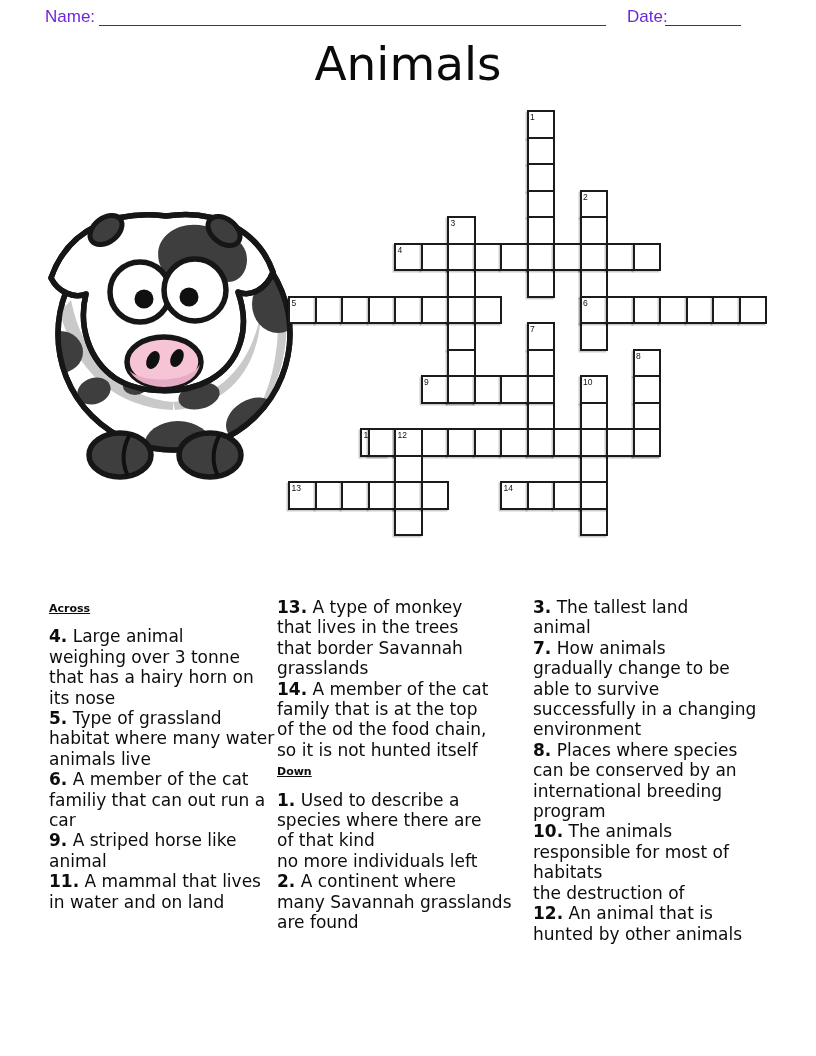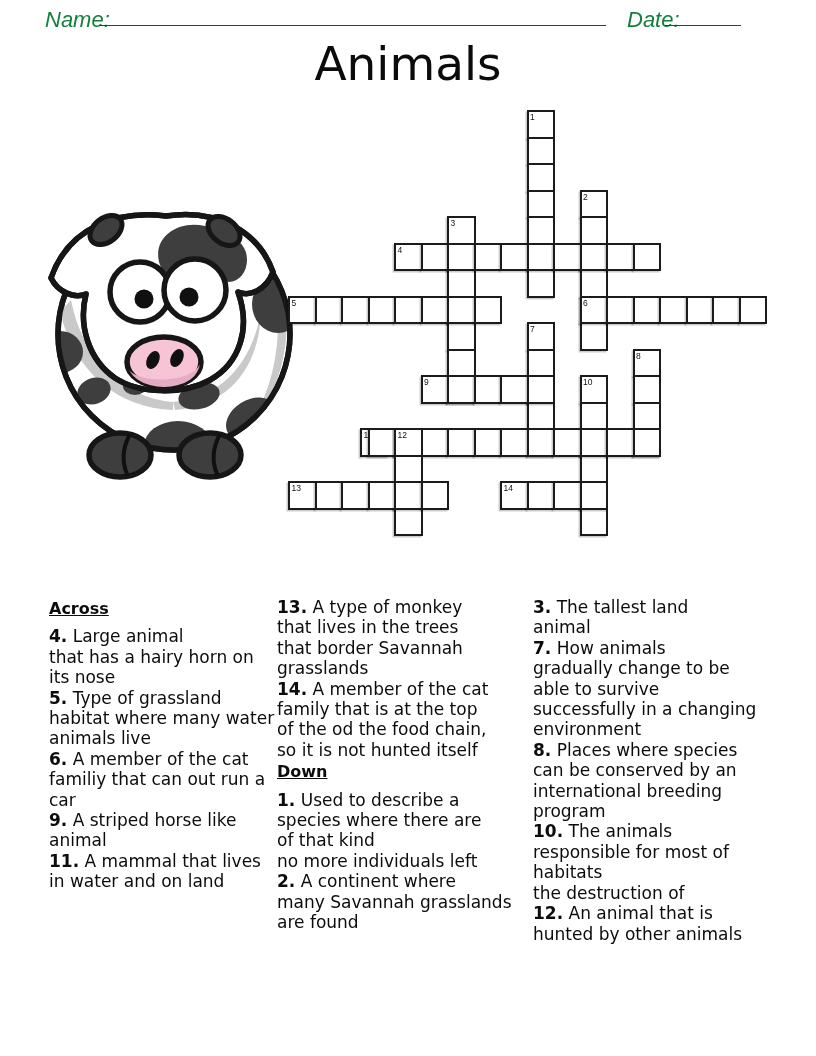--- a/index.html
+++ b/index.html
@@ -2,21 +2,21 @@
 <html><head>
 <meta charset="utf-8">
 <style>
   html,body{margin:0;padding:0;}
   body{
     width:816px;height:1056px;background:#ffffff;position:relative;
     font-family:"Liberation Sans",sans-serif;color:#000;overflow:hidden;
   }
   .abs{position:absolute;}
   
-  .hdr-label{font-size:22px;color:#15803d;font-style:italic;}
+  .hdr-label{font-size:17px;color:#6d28d9;}
   .rule{height:0;border-top:1.9px solid #3c3c3c;}
   
   #page-title{
     position:absolute;top:36px;left:0;width:816px;text-align:center;
     font-family:"DejaVu Sans",sans-serif;font-size:47px;line-height:56px;color:#0b0b0b;
   }
   
   #crossword{position:absolute;left:288px;top:110px;width:479px;height:427px;}
   .cell{
     position:absolute;width:28.5px;height:28.5px;box-sizing:border-box;
@@ -26,21 +26,21 @@
   .cellnum{
     position:absolute;top:0px;left:1.5px;font-size:8.5px;line-height:10px;
     color:#111;font-family:"Liberation Sans",sans-serif;
   }
   
   .clue-col{
     position:absolute;top:597px;width:244px;
     font-family:"DejaVu Sans",sans-serif;font-size:17px;line-height:20.4px;color:#0c0c0c;
   }
   .clue-heading{
-    font-weight:bold;text-decoration:underline;margin:2px 0 7px 0;font-size:16px;
+    font-weight:bold;text-decoration:underline;margin:2px 0 7px 0;font-size:11px;
   }
   .clue{margin:0;padding:0;}
   .clue .num{font-weight:bold;}
   .clue .line{display:block;white-space:nowrap;}
 </style>
 </head>
 <body>
 
 <div class="abs hdr-label" style="left:45px;top:7px;">Name:</div>
 <div class="abs rule" style="left:99px;top:25px;width:507px;"></div>
@@ -233,20 +233,21 @@
     </div>
     <div class="cell" style="left: 238.5px; top: 371px;"></div>
     <div class="cell" style="left: 265px; top: 371px;"></div>
     <div class="cell" style="left: 291.5px; top: 371px;"></div>
   </div>
 
 <div class="clue-col" style="left:49px;">
     <div class="clue-heading">Across</div>
     <p class="clue">
       <span class="line"><span class="num">4.</span> Large animal</span>
+      <span class="line">weighing over 3 tonne</span>
       <span class="line">that has a hairy horn on</span>
       <span class="line">its nose</span>
     </p>
     <p class="clue">
       <span class="line"><span class="num">5.</span> Type of grassland</span>
       <span class="line">habitat where many water</span>
       <span class="line">animals live</span>
     </p>
     <p class="clue">
       <span class="line"><span class="num">6.</span> A member of the cat</span>

